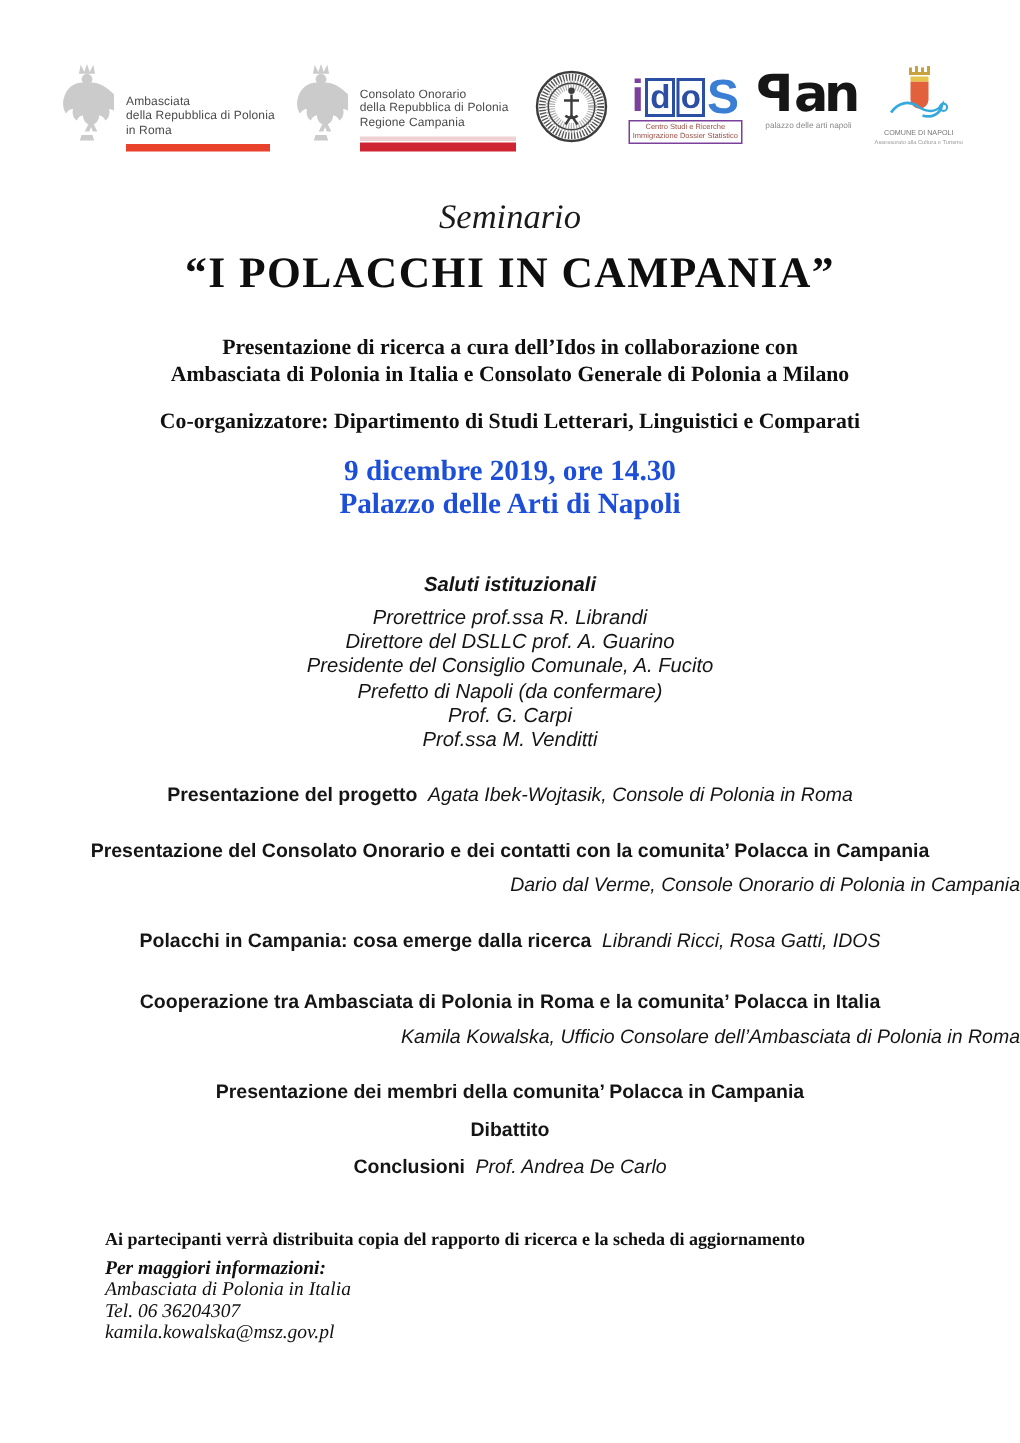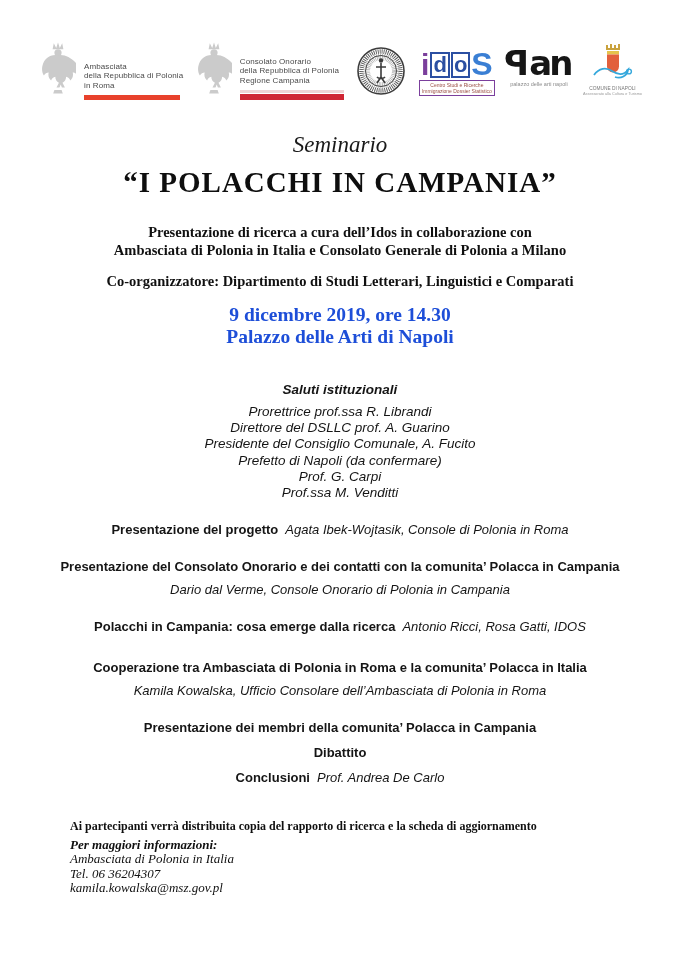--- a/index.html
+++ b/index.html
@@ -79,21 +79,21 @@
   }
   .intro-par{margin-top:24px;font-weight:bold;font-size:14.5px;line-height:18px;color:#101010;}
   .intro-par2{margin-top:13px;}
   .date-block{margin-top:14px;font-weight:bold;font-size:19.5px;line-height:22px;color:#1d4ed8;}
 
   .agenda{font-family:"Liberation Sans",sans-serif;color:#151515;}
   .saluti-heading{margin-top:34px;font-weight:bold;font-size:13.5px;font-style:italic;}
   .saluti-names{margin-top:7px;font-style:italic;font-size:13.5px;line-height:16.2px;}
   .agenda-line{font-size:13px;line-height:16px;}
   .agenda-bold{font-weight:bold;}
-  .agenda-italic{font-style:italic;}
+  .agenda-italic{font-style:italic;text-align:right;}
   .inline-speaker{margin-left:7px;}
   .mt-item{margin-top:21px;}
   .mt-sub{margin-top:7px;}
   .mt-big{margin-top:25px;}
   .mt-small{margin-top:9px;}
 
   
   .footer{
     margin:33px 0 0 70px;
     text-align:left;
@@ -231,21 +231,21 @@
       </div>
 
       <div class="agenda-line mt-item">
         <span class="agenda-bold">Presentazione del progetto</span><span class="agenda-italic inline-speaker">Agata Ibek-Wojtasik, Console di Polonia in Roma</span>
       </div>
 
       <div class="agenda-line agenda-bold mt-item">Presentazione del Consolato Onorario e dei contatti con la comunita’ Polacca in Campania</div>
       <div class="agenda-line agenda-italic mt-sub">Dario dal Verme, Console Onorario di Polonia in Campania</div>
 
       <div class="agenda-line mt-item">
-        <span class="agenda-bold">Polacchi in Campania: cosa emerge dalla ricerca</span><span class="agenda-italic inline-speaker">Antonio Ricci, Rosa Gatti, IDOS</span>
+        <span class="agenda-bold">Polacchi in Campania: cosa emerge dalla ricerca</span><span class="agenda-italic inline-speaker">Librandi Ricci, Rosa Gatti, IDOS</span>
       </div>
 
       <div class="agenda-line agenda-bold mt-big">Cooperazione tra Ambasciata di Polonia in Roma e la comunita’ Polacca in Italia</div>
       <div class="agenda-line agenda-italic mt-sub">Kamila Kowalska, Ufficio Consolare dell’Ambasciata di Polonia in Roma</div>
 
       <div class="agenda-line agenda-bold mt-item">Presentazione dei membri della comunita’ Polacca in Campania</div>
 
       <div class="agenda-line agenda-bold mt-small">Dibattito</div>
 
       <div class="agenda-line mt-small">

